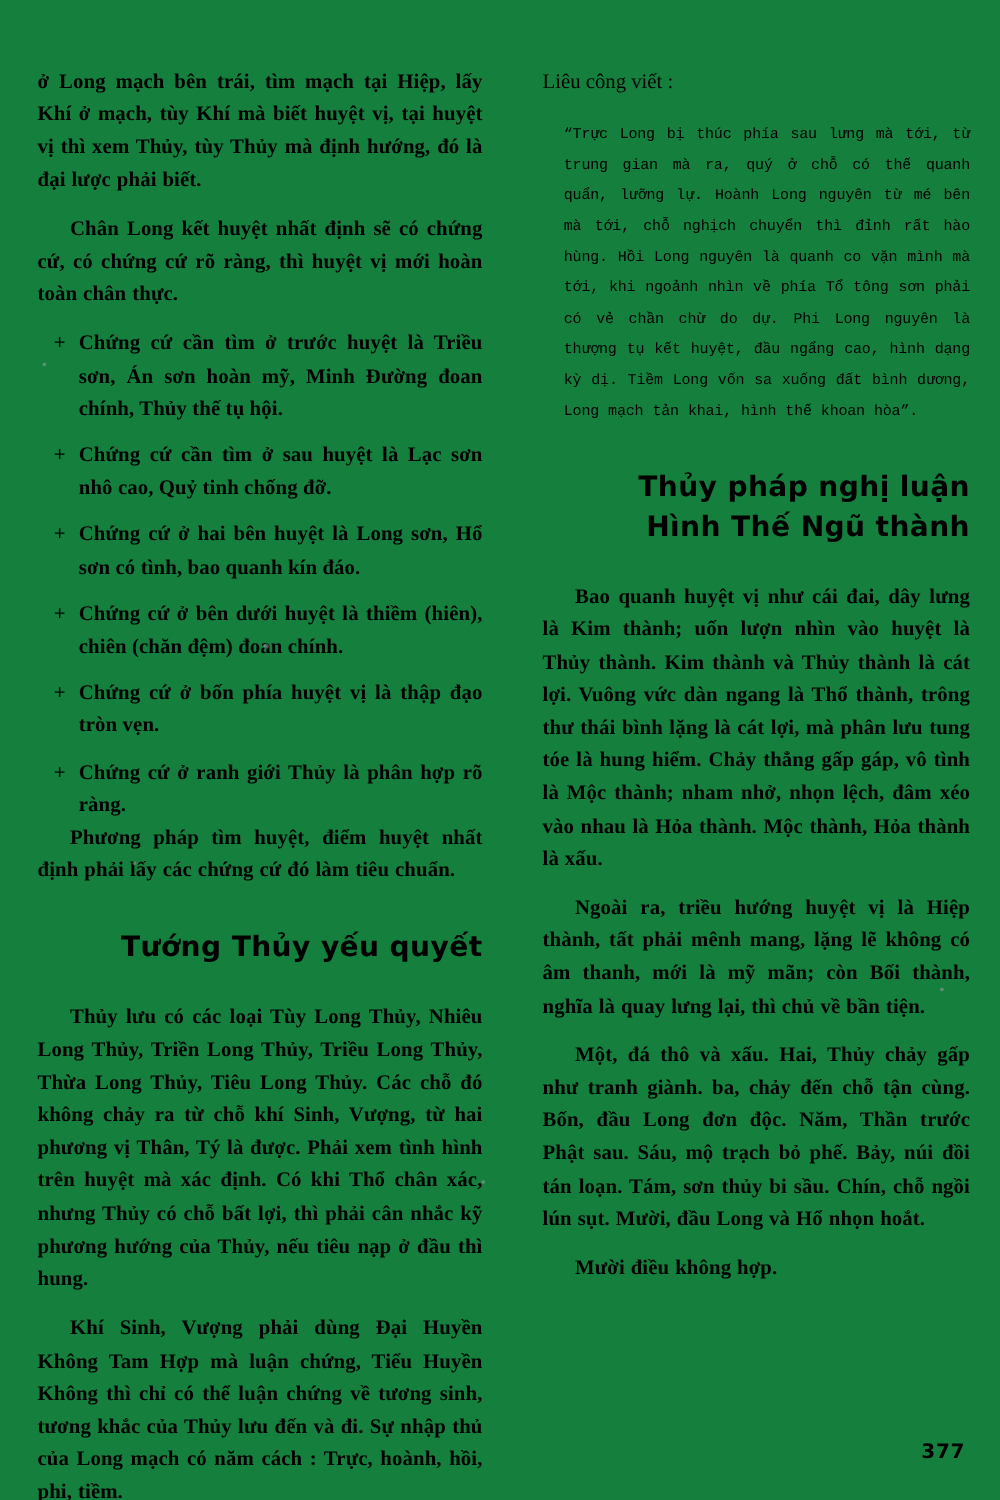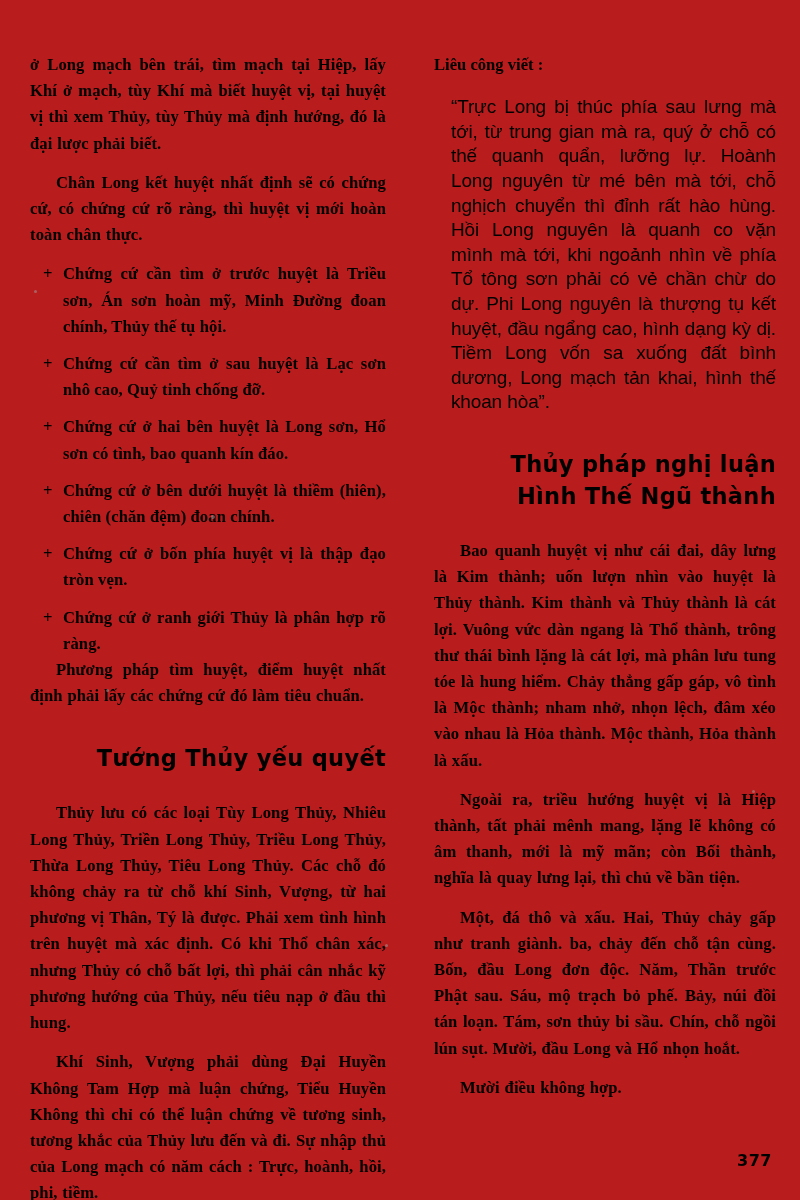--- a/index.html
+++ b/index.html
@@ -15,21 +15,21 @@
     font-family: "Liberation Serif", "DejaVu Serif", serif;
     color: #000000;
     -webkit-font-smoothing: none;
   }
 
   .page {
     position: absolute;
     left: 0; top: 0;
     width: 800px;
     height: 1200px;
-    background: #b91c1c;
+    background: #15803d;
   }
 
   .columns {
     position: absolute;
     left: 0;
     top: 52px;
     width: 800px;
   }
 
   .col {
@@ -95,34 +95,34 @@
   .heading-block { margin: 34px 0 26px 0; }
   .heading-block.tight-top { margin-top: 30px; }
 
   
   .quote-block {
     margin: 17px 0 0 0;
     padding-left: 17px;
   }
   .quote-block p {
     margin: 0;
-    font-family: Liberation Sans, sans-serif;
-    font-size: 19px;
+    font-family: Liberation Mono, monospace;
+    font-size: 12px;
     line-height: 24.6px;
     text-align: justify;
     font-weight: normal;
     letter-spacing: -0.15px;
     word-spacing: 0.2px;
   }
 
   .lead-line {
     margin: 0;
     font-size: 16.6px;
     line-height: 26.2px;
-    font-weight: bold;
+    font-weight: normal;
   }
 
   
   .page-number {
     position: absolute;
     right: 28px;
     bottom: 30px;
     font-family: "DejaVu Sans", "Liberation Sans", sans-serif;
     font-size: 16px;
     font-weight: bold;

